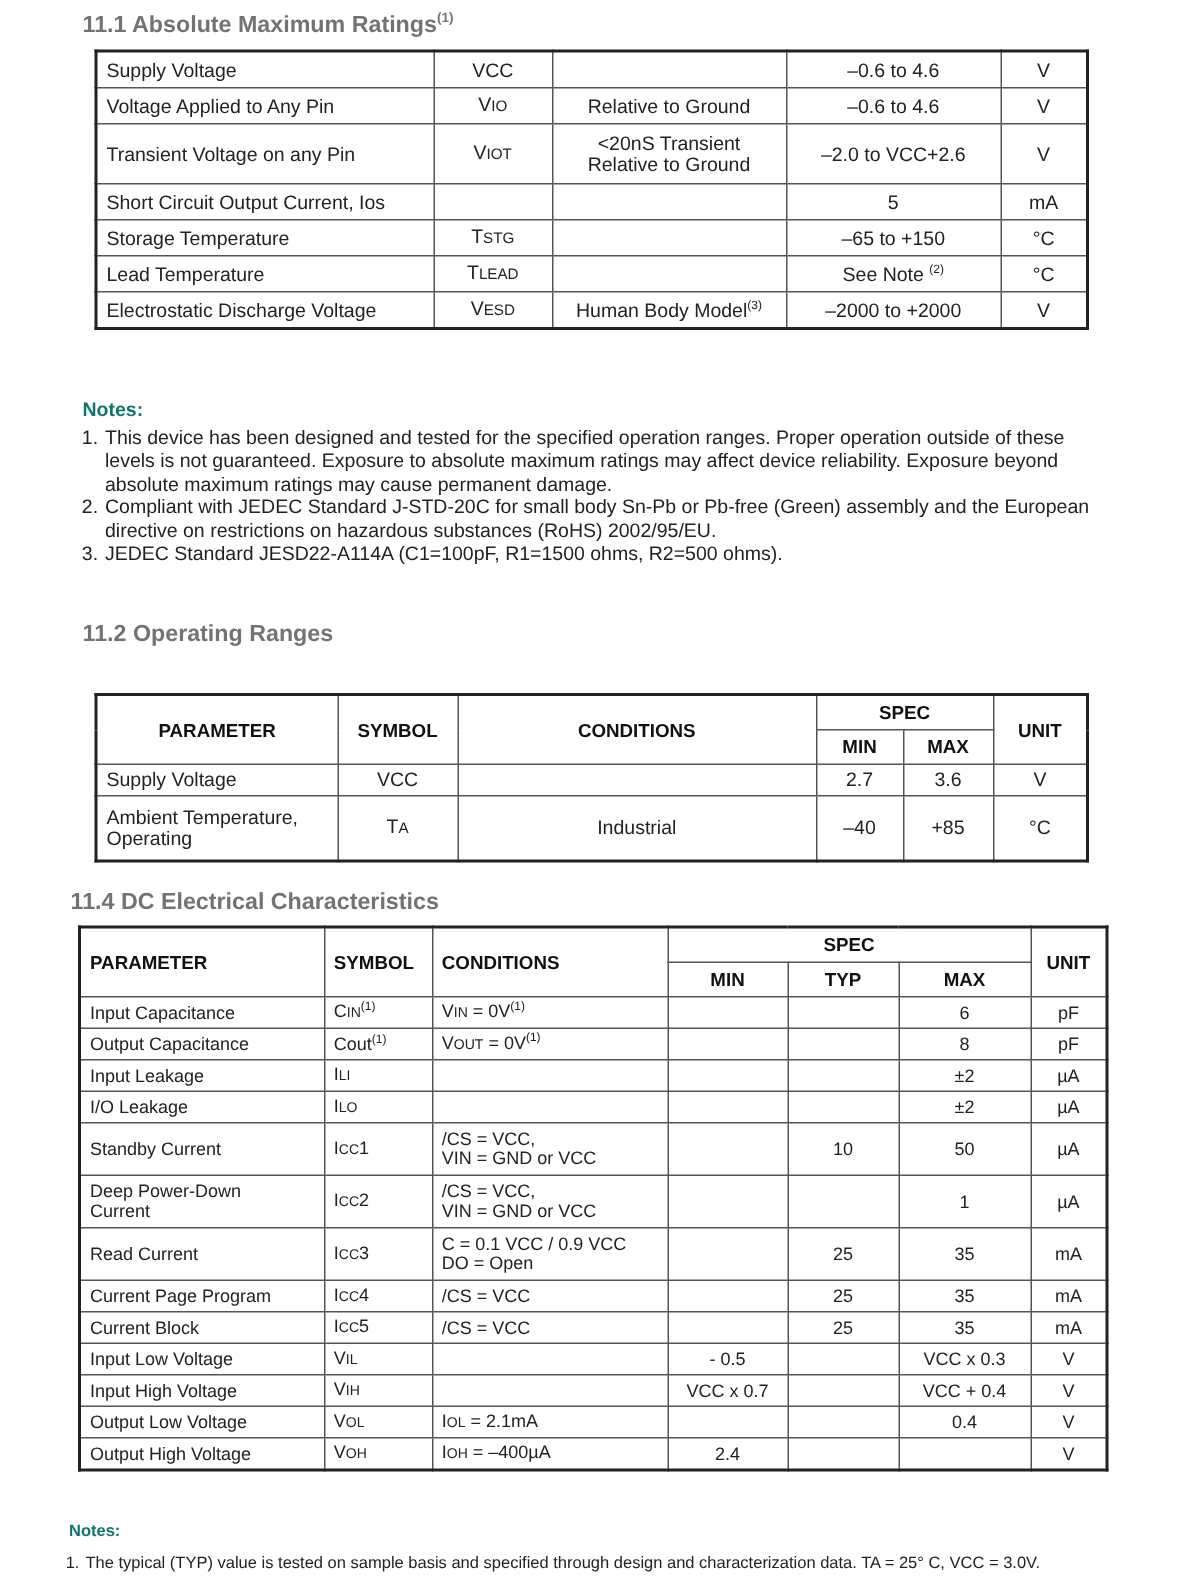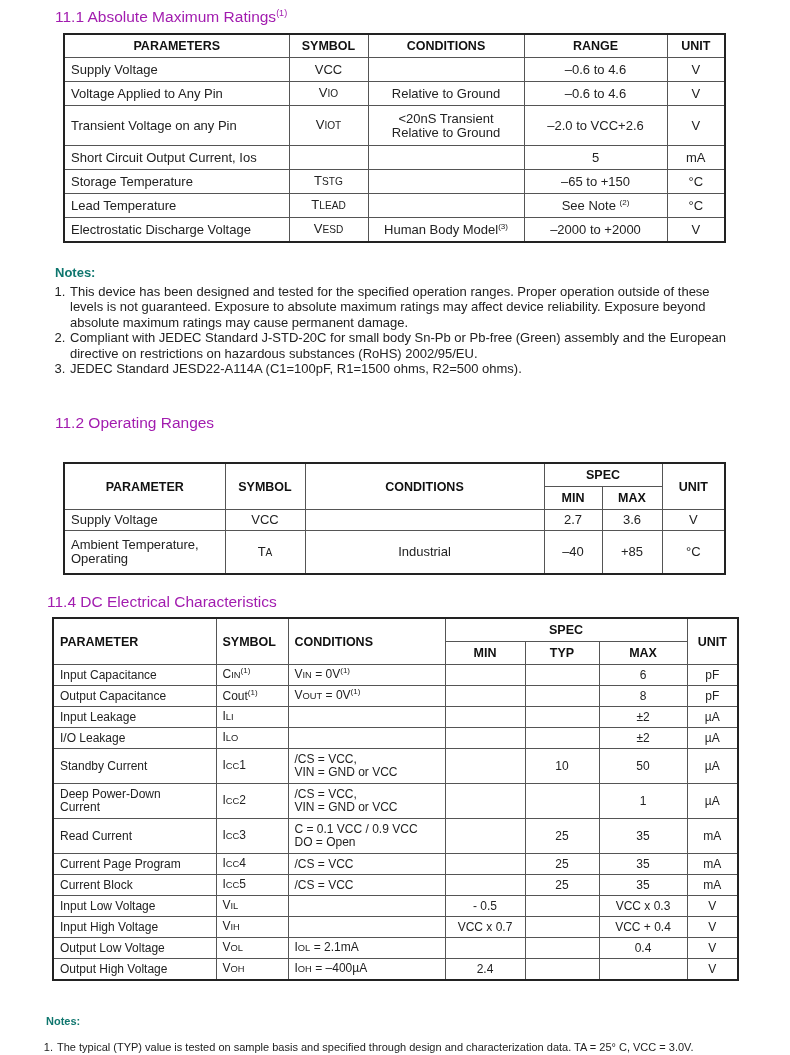--- a/index.html
+++ b/index.html
@@ -1,18 +1,18 @@
 <!DOCTYPE html>
 <html><head>
 <meta charset="utf-8">
 <style>
   html, body { margin:0; padding:0; background:#ffffff; }
   body { width:790px; height:1055px; position:relative; overflow:hidden;
          font-family:"Liberation Sans", sans-serif; color:#1a1a1a; }
-  .h { position:absolute; font-weight:normal; font-size:15.5px; color:#a21caf; white-space:nowrap; }
+  .h { position:absolute; font-weight:bold; font-size:15.5px; color:#737373; white-space:nowrap; }
   .h sup { font-size:9px; }
   table { position:absolute; border-collapse:collapse; table-layout:fixed; }
   td, th { border:1px solid #555; padding:0 6px; font-size:13px; line-height:14px; color:#222; overflow:hidden; }
   th { font-weight:bold; color:#111; }
   table.outer { border:2px solid #222; }
   .c { text-align:center; }
   .l { text-align:left; }
   .sc { font-size:0.78em; text-transform:uppercase; }
   sup { font-size:8px; line-height:0; }
   #t1 { left:63px; top:33px; width:661px; }
@@ -27,43 +27,36 @@
   #t3 th { font-size:12.5px; height:22px; }
   #t3 td { font-size:12px; height:21px; line-height:13px; }
   #t3 tr.tall td { height:34px;margin-top:27px; }
   #t3 tr.short td { height:20px; }
   .notes { position:absolute; left:55px; font-size:13px; line-height:15.5px; color:#222; }
   .notes .nt { font-weight:bold; color:#0f766e; }
   .notes ol { margin:3px 0 0 0; padding-left:14px; }
   .notes li { padding-left:1px; }
   #n1 { top:265px; width:690px; }
   #n3 { top:1014px; left:46px; width:720px; font-size:11px; line-height:15px; }
-  #n3 ol { padding-left:10px; margin-top:11px; }
+  #n3 ol { padding-left:10px; margin-top:6px; }
 </style>
 </head>
 <body>
 
 <div class="h" style="left:55px; top:8px;"><span>11.1 Absolute Maximum Ratings</span><sup>(1)</sup></div>
 
 <table id="t1" class="outer">
   <colgroup>
       <col style="width:225px">
       <col style="width:79px">
       <col style="width:156px">
       <col style="width:143px">
       <col style="width:58px">
     </colgroup>
   <tbody>
-      <tr>
-    <th class="c">PARAMETERS</th>
-    <th class="c">SYMBOL</th>
-    <th class="c">CONDITIONS</th>
-    <th class="c">RANGE</th>
-    <th class="c">UNIT</th>
-  </tr>
   <tr>
     <td class="l">Supply Voltage</td>
     <td class="c">VCC</td>
     <td class="c"></td>
     <td class="c">–0.6 to 4.6</td>
     <td class="c">V</td>
   </tr>
   <tr>
     <td class="l">Voltage Applied to Any Pin</td>
     <td class="c"><span>V</span><span class="sc">IO</span></td>

